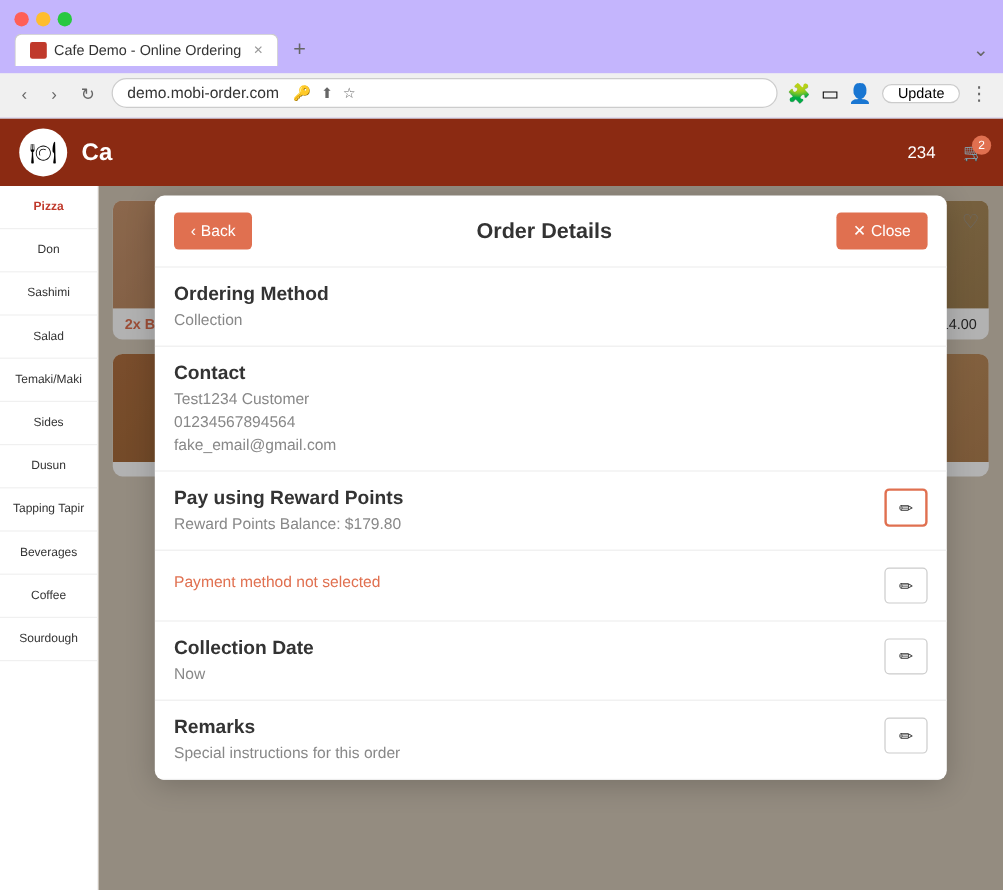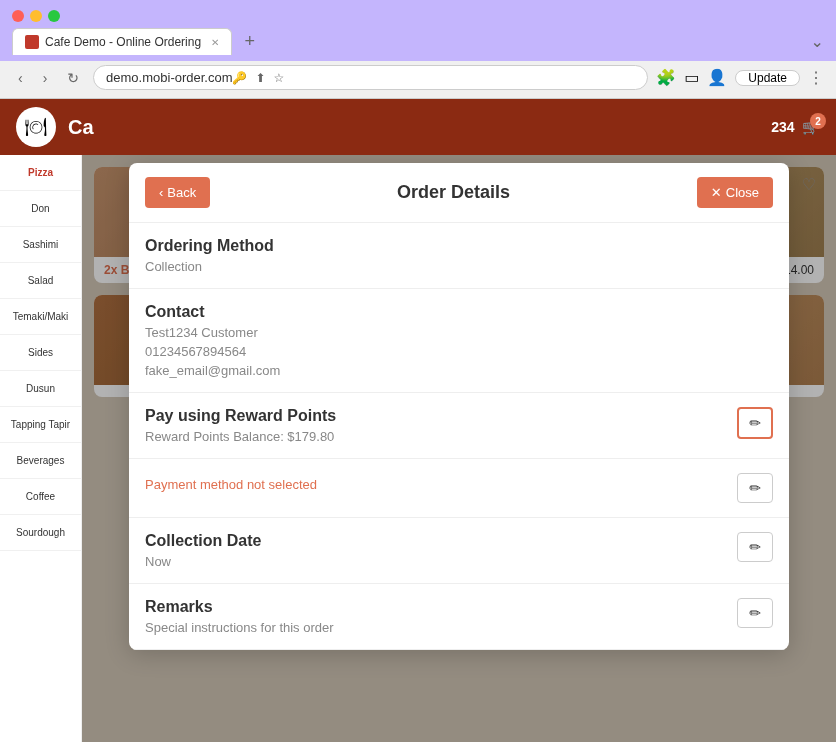--- a/index.html
+++ b/index.html
@@ -13,33 +13,33 @@
     .tl-yellow { background: #ffbd2e; }
     .tl-green { background: #28c840; }
     .tab-bar { display: flex; align-items: center; padding: 0 12px 6px; gap: 6px; }
     .tab { display: flex; align-items: center; background: #fff; border-radius: 6px 6px 0 0; padding: 6px 12px; font-size: 12px; color: #333; gap: 6px; border: 1px solid #ccc; border-bottom: none; }
     .tab-favicon { width: 14px; height: 14px; background: #c0392b; border-radius: 2px; }
     .tab-close { color: #999; font-size: 10px; cursor: pointer; margin-left: 4px; }
     .new-tab { background: none; border: none; font-size: 18px; color: #666; cursor: pointer; padding: 0 6px; }
     .tab-extra { margin-left: auto; font-size: 16px; color: #666; }
     .address-bar { display: flex; align-items: center; background: #f0f0f0; padding: 4px 12px 8px; gap: 8px; }
     .nav-btn { background: none; border: none; font-size: 14px; color: #666; cursor: pointer; padding: 2px 6px; }
-    .url-bar { flex: 1; display: flex; align-items: center; background: #fff; border: 1px solid #ccc; border-radius: 20px; padding: 4px 12px; gap: 0; font-size: 13px; color: #333; }
+    .url-bar { flex: 1; display: flex; align-items: center; background: #fff; border: 1px solid #ccc; border-radius: 20px; padding: 4px 12px; gap: 12px; font-size: 13px; color: #333; }
     .url-icons { display: flex; gap: 8px; color: #666; font-size: 12px; }
     .browser-actions { display: flex; align-items: center; gap: 8px; }
     .update-btn { border: 1px solid #ccc; background: #fff; border-radius: 16px; padding: 0 12px; font-size: 12px; cursor: pointer; }
     .menu-dots { font-size: 16px; color: #666; cursor: pointer; }
 
     
     .app { display: flex; flex-direction: column; height: calc(742px - 90px); }
     .app-header { background: #8b2a12; display: flex; align-items: center; padding: 0 16px; height: 56px; gap: 12px; }
     .header-logo { width: 40px; height: 40px; background: #fff; border-radius: 50%; display: flex; align-items: center; justify-content: center; }
     .logo-img { font-size: 18px; }
     .header-title { color: #fff; font-size: 20px; font-weight: bold; }
-    .header-right { margin-left: auto; display: flex; align-items: center; gap: 8px; color: #fff; font-size: 14px; font-weight: bold; }
+    .header-right { margin-left: auto; display: flex; align-items: center; gap: 23px; color: #fff; font-size: 14px; }
     .cart-icon-wrap { position: relative; }
     .cart-badge { position: absolute; top: -6px; right: -6px; background: #e07050; color: #fff; border-radius: 50%; width: 16px; height: 16px; font-size: 10px; display: flex; align-items: center; justify-content: center; }
 
     
     .main-area { display: flex; flex: 1; position: relative; overflow: hidden; }
     .sidebar { width: 82px; background: #fff; border-right: 1px solid #eee; overflow-y: auto; flex-shrink: 0; }
     .sidebar-item { padding: 12px 8px; font-size: 10px; color: #333; cursor: pointer; text-align: center; border-bottom: 1px solid #f0f0f0; }
     .sidebar-item.active { color: #c0392b; font-weight: bold; }
     .content-area { flex: 1; background: #d5c9b8; position: relative; overflow: hidden; }
     .heart-icon { position: absolute; top: 8px; right: 8px; color: #999; font-size: 16px; cursor: pointer; }

